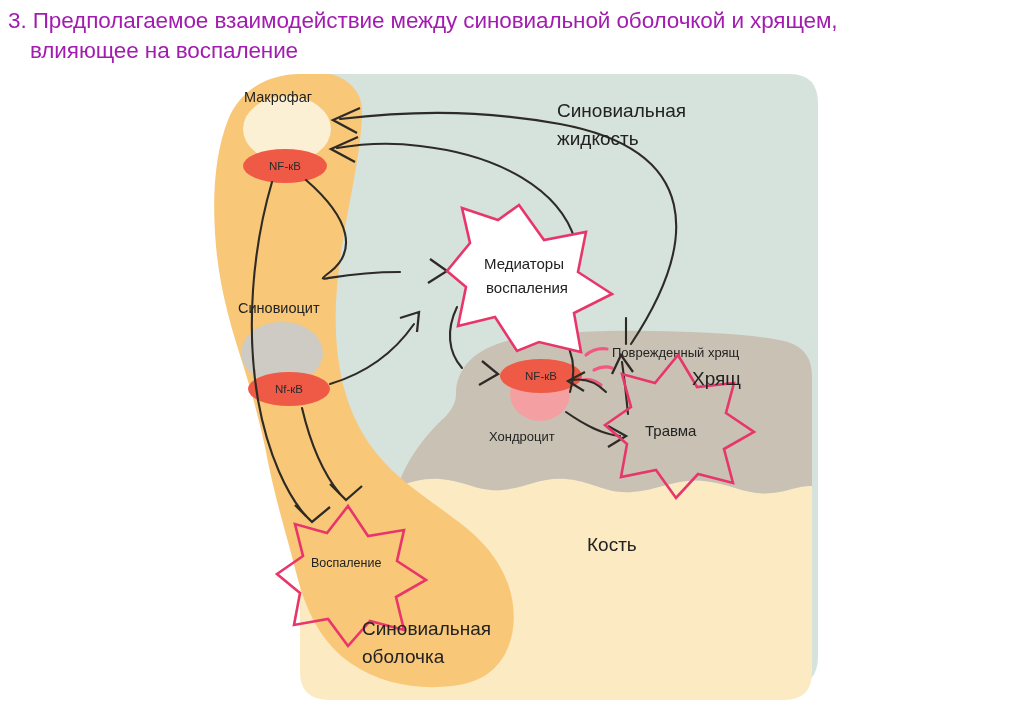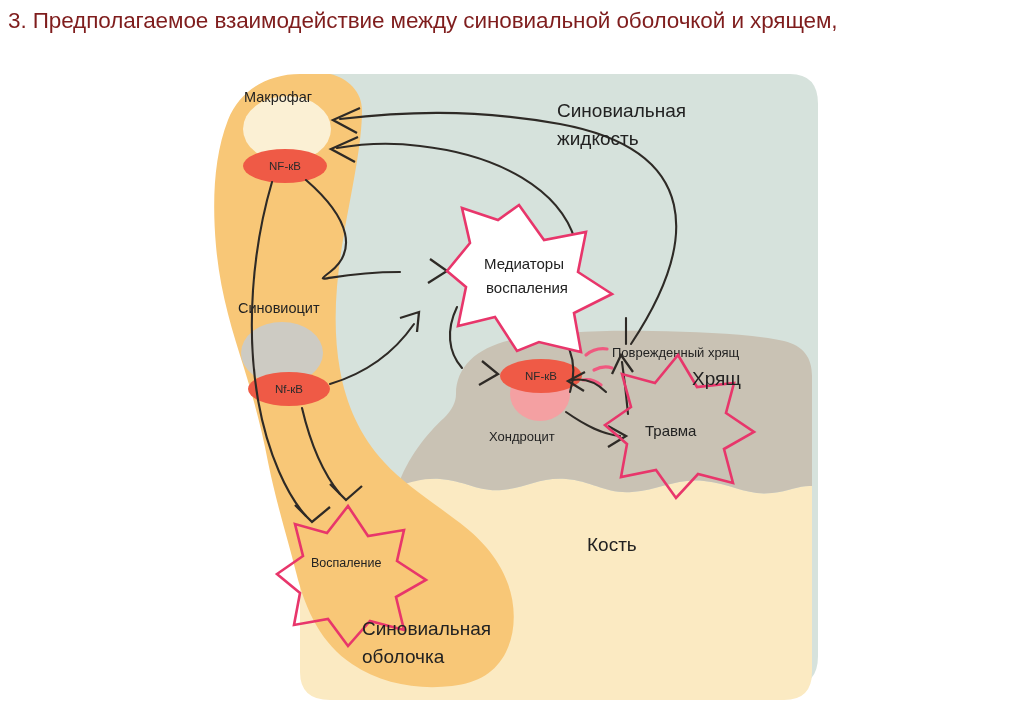--- a/index.html
+++ b/index.html
@@ -15,21 +15,21 @@
     font-family: "Liberation Sans", "DejaVu Sans", sans-serif;
     position: relative;
   }
   #page-title {
     position: absolute;
     left: 8px;
     top: 6px;
     width: 1000px;
     font-size: 22.5px;
     line-height: 30px;
-    color: #7f1d1d;
+    color: #a21caf;
     letter-spacing: -0.1px;
     white-space: pre-line;
     text-indent: 0;
   }
   #page-title .ln2 { display: block; padding-left: 22px; }
   #diagram-stage {
     position: absolute;
     left: 0;
     top: 0;
     width: 1024px;
@@ -76,21 +76,21 @@
   .damage-dash {
     fill: none;
     stroke: #f0587f;
     stroke-width: 3.2;
     stroke-linecap: round;
   }
 </style>
 </head>
 <body>
 
-<div id="page-title"><span>3. Предполагаемое взаимодействие между синовиальной оболочкой и хрящем,</span></div>
+<div id="page-title"><span>3. Предполагаемое взаимодействие между синовиальной оболочкой и хрящем,</span><span class="ln2">влияющее на воспаление</span></div>
 
 <div id="diagram-stage">
 <svg width="1024" height="720" viewBox="0 0 1024 720" xmlns="http://www.w3.org/2000/svg">
 
   <path fill="#d6e2dc" d="M 300 74
            L 790 74
            Q 818 74 818 104
            L 818 656
            Q 818 686 790 686
            L 330 686

